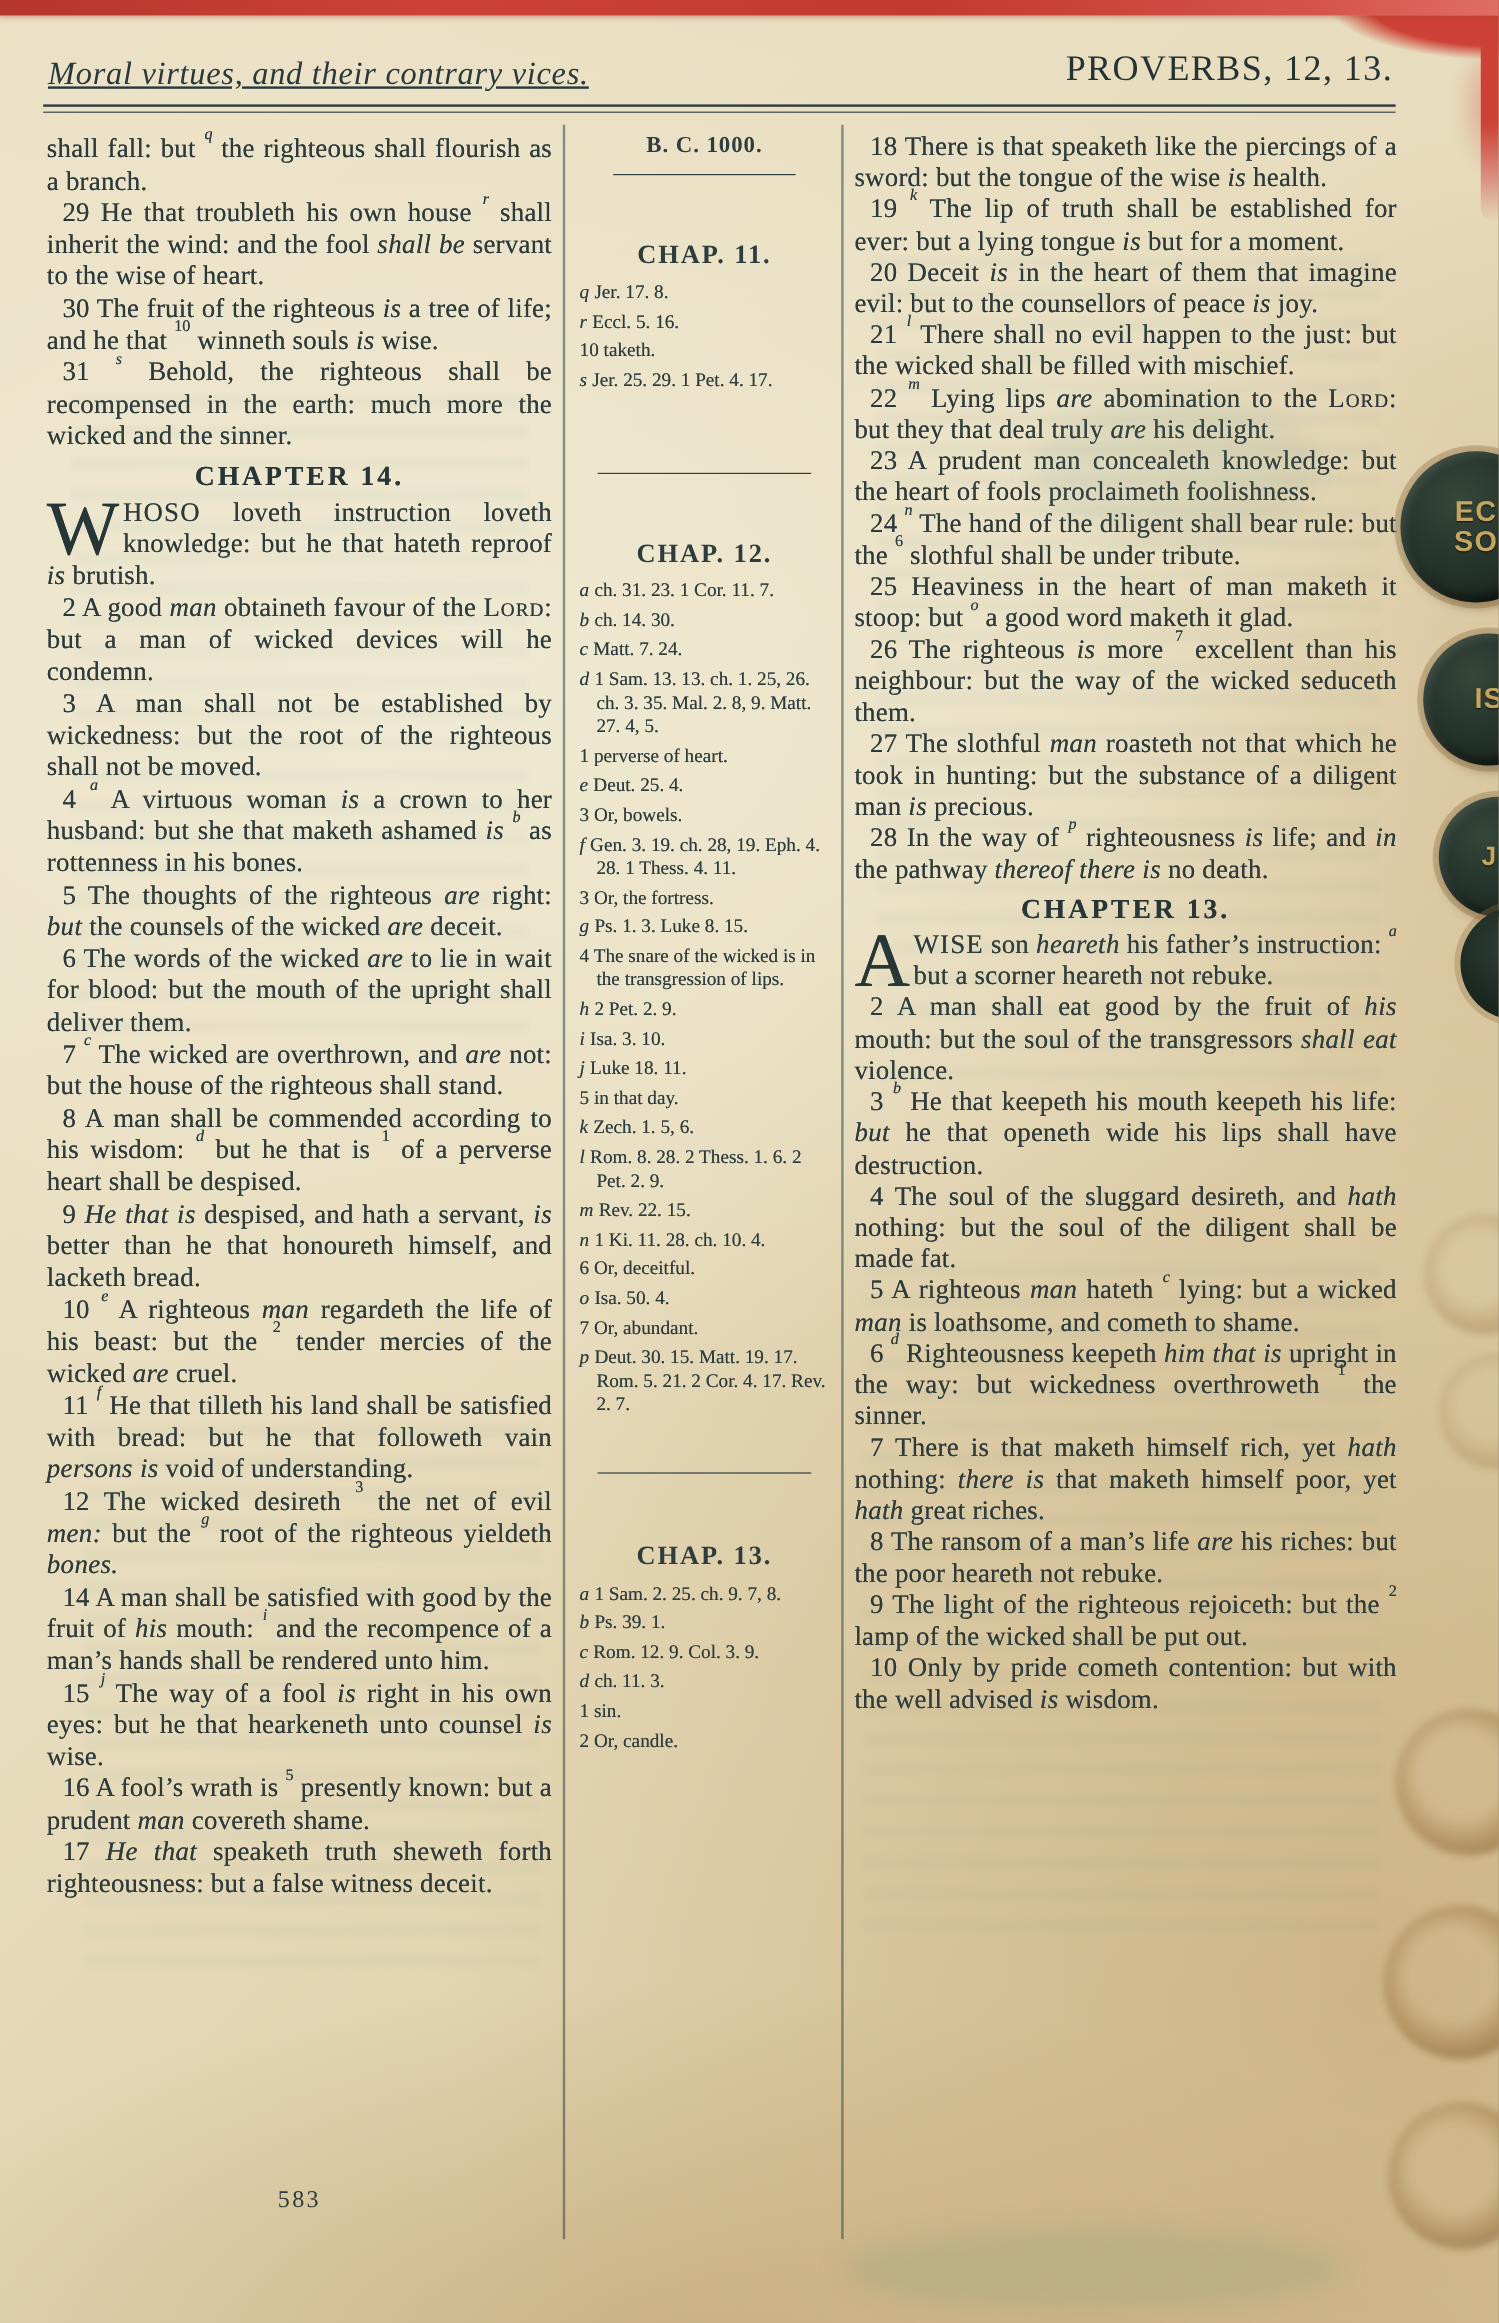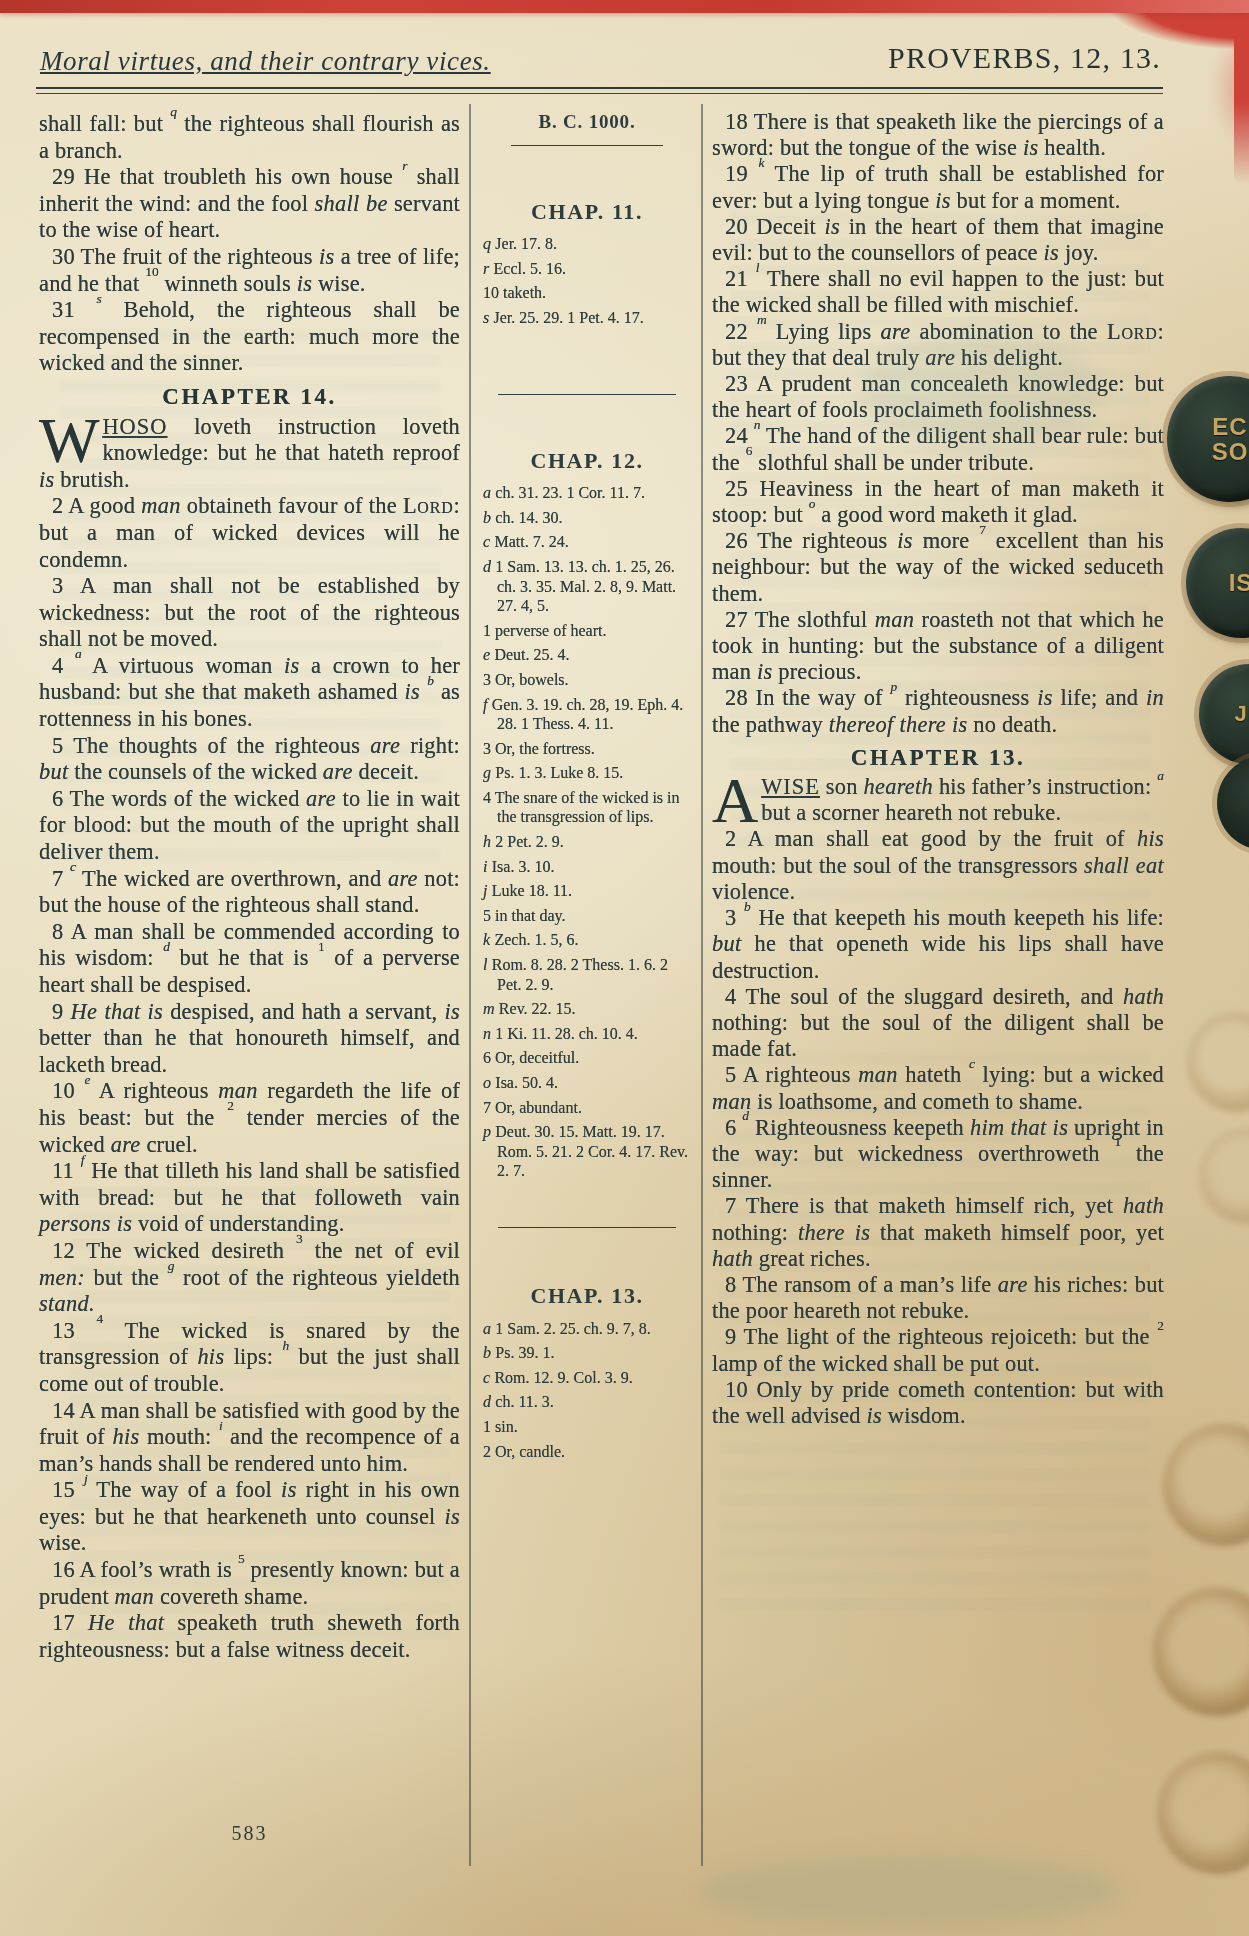--- a/index.html
+++ b/index.html
@@ -37,21 +37,21 @@
   
   .text-col{position:absolute;text-align:justify;}
   #col-left{left:39px;top:111px;width:421px;font-size:22.4px;line-height:26.6px;}
   #col-right{left:712px;top:109px;width:452px;font-size:22.4px;line-height:26.2px;}
   .verse{margin:0;text-indent:13px;letter-spacing:.2px;text-shadow:0 0 .5px rgba(45,58,59,.8);}
   .verse.cont{text-indent:0;}
   .verse.vfirst{text-indent:0;}
   .chap{margin:7px 0 3px;text-align:center;text-indent:0;font-size:23px;letter-spacing:2.5px;
     font-weight:600;color:#273536;text-shadow:0 0 .5px rgba(45,58,59,.8);}
   .dcap{float:left;font-size:64px;line-height:47px;padding:3px 5px 0 0;letter-spacing:-2px;color:#263536;}
-  .lead{letter-spacing:1px;text-decoration:underline;}
+  .lead{letter-spacing:1px;}
   sup{font-size:.60em;line-height:0;position:relative;top:-.45em;letter-spacing:0;}
   sup.it{font-style:italic;}
   i{letter-spacing:.3px;}
   .sc{font-variant:small-caps;letter-spacing:.8px;}
   
   #col-notes{position:absolute;left:483px;top:112px;width:208px;font-size:16px;line-height:19.6px;color:#2e3c3d;}
   .bc{text-align:center;font-weight:bold;font-size:19px;letter-spacing:.8px;}
   .bc-rule{width:152px;margin:13px auto 0;border-top:1.6px solid #31403f;}
   .ntitle{text-align:center;font-size:22px;font-weight:600;letter-spacing:1.6px;margin:0 0 13px;}
   .t11{margin-top:56px;} .t12{margin-top:56px;} .t13{margin-top:58px;}
@@ -129,22 +129,21 @@
       <p class="verse">2 A good <i>man</i> obtaineth favour of the <span class="sc">Lord</span>: but a man of wicked devices will he condemn.</p>
       <p class="verse">3 A man shall not be established by wickedness: but the root of the righteous shall not be moved.</p>
       <p class="verse">4 <sup class="it">a</sup> A virtuous woman <i>is</i> a crown to her husband: but she that maketh ashamed <i>is</i> <sup class="it">b</sup> as rottenness in his bones.</p>
       <p class="verse">5 The thoughts of the righteous <i>are</i> right: <i>but</i> the counsels of the wicked <i>are</i> deceit.</p>
       <p class="verse">6 The words of the wicked <i>are</i> to lie in wait for blood: but the mouth of the upright shall deliver them.</p>
       <p class="verse">7 <sup class="it">c</sup> The wicked are overthrown, and <i>are</i> not: but the house of the righteous shall stand.</p>
       <p class="verse">8 A man shall be commended according to his wisdom: <sup class="it">d</sup> but he that is <sup class="">1</sup> of a perverse heart shall be despised.</p>
       <p class="verse">9 <i>He that is</i> despised, and hath a servant, <i>is</i> better than he that honoureth himself, and lacketh bread.</p>
       <p class="verse">10 <sup class="it">e</sup> A righteous <i>man</i> regardeth the life of his beast: but the <sup class="">2</sup> tender mercies of the wicked <i>are</i> cruel.</p>
       <p class="verse">11 <sup class="it">f</sup> He that tilleth his land shall be satisfied with bread: but he that followeth vain <i>persons is</i> void of understanding.</p>
-      <p class="verse">12 The wicked desireth <sup class="">3</sup> the net of evil <i>men:</i> but the <sup class="it">g</sup> root of the righteous yieldeth <i>stand.</i></p>
-      <p class="verse">13 <sup class="">4</sup> The wicked is snared by the transgression of <i>his</i> lips: <sup class="it">h</sup> but the just shall come out of trouble.</p>
+      <p class="verse">12 The wicked desireth <sup class="">3</sup> the net of evil <i>men:</i> but the <sup class="it">g</sup> root of the righteous yieldeth <i>bones.</i></p>
       <p class="verse">14 A man shall be satisfied with good by the fruit of <i>his</i> mouth: <sup class="it">i</sup> and the recompence of a man’s hands shall be rendered unto him.</p>
       <p class="verse">15 <sup class="it">j</sup> The way of a fool <i>is</i> right in his own eyes: but he that hearkeneth unto counsel <i>is</i> wise.</p>
       <p class="verse">16 A fool’s wrath is <sup class="">5</sup> presently known: but a prudent <i>man</i> covereth shame.</p>
       <p class="verse">17 <i>He that</i> speaketh truth sheweth forth righteousness: but a false witness deceit.</p>
     </section>
 
   <aside id="col-notes">
     <div class="bc">B. C. 1000.</div>
     <div class="bc-rule"></div>
     <div id="note-groups">

